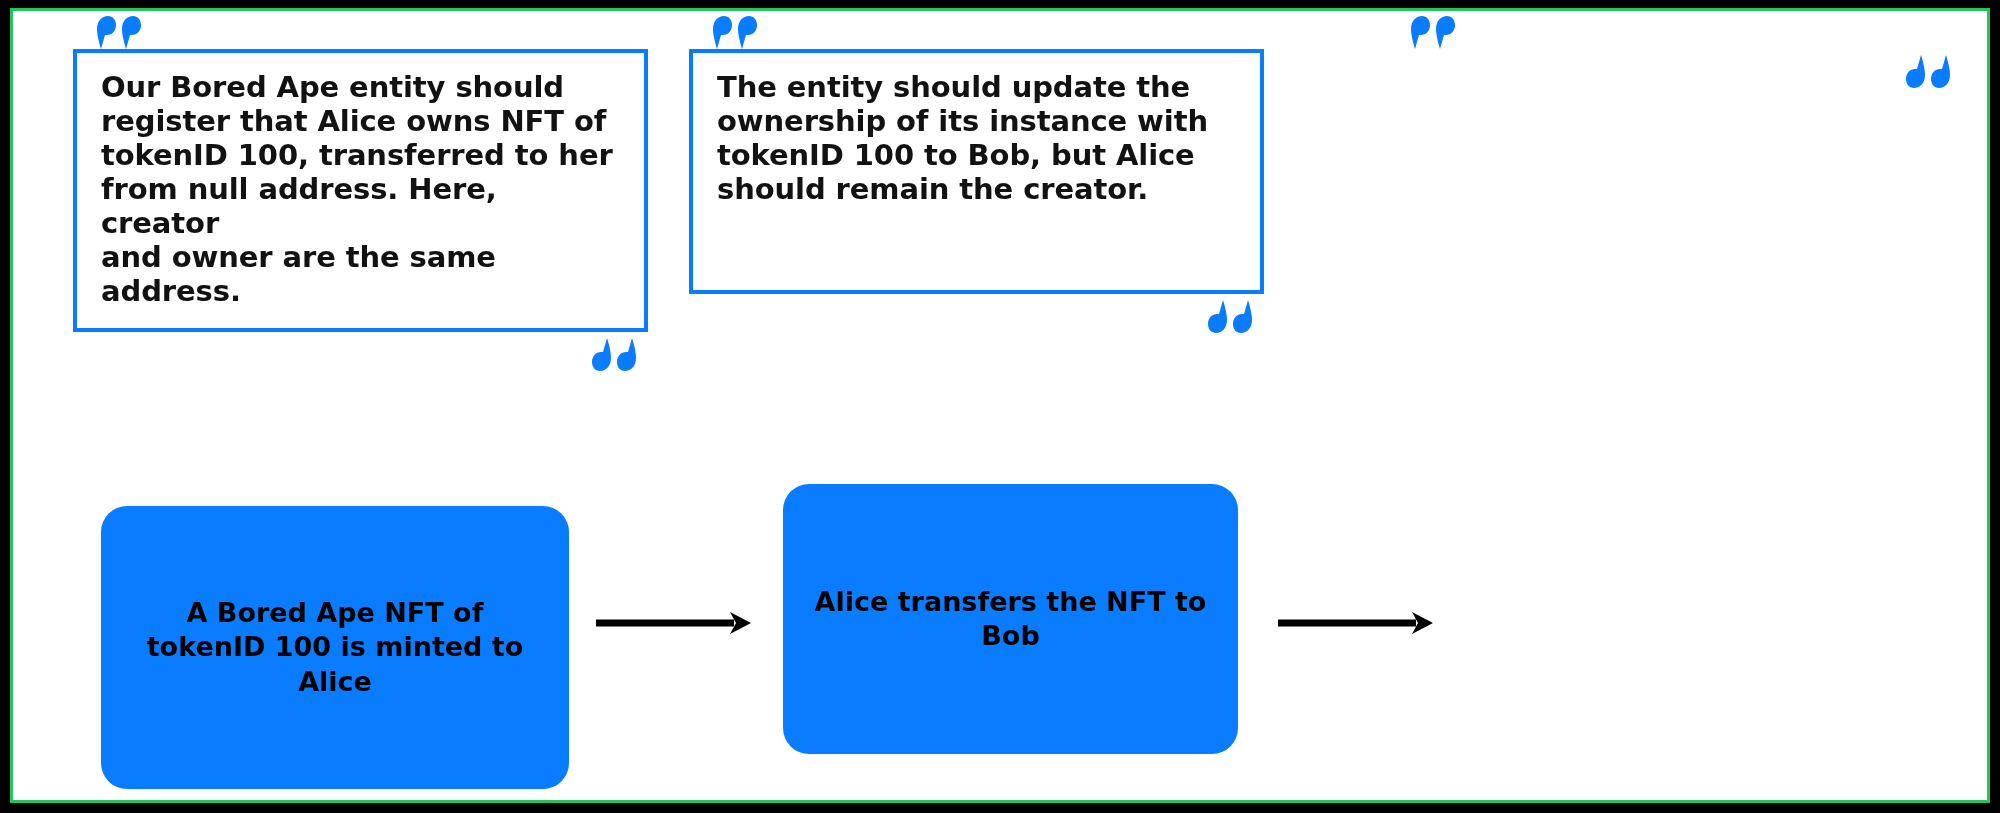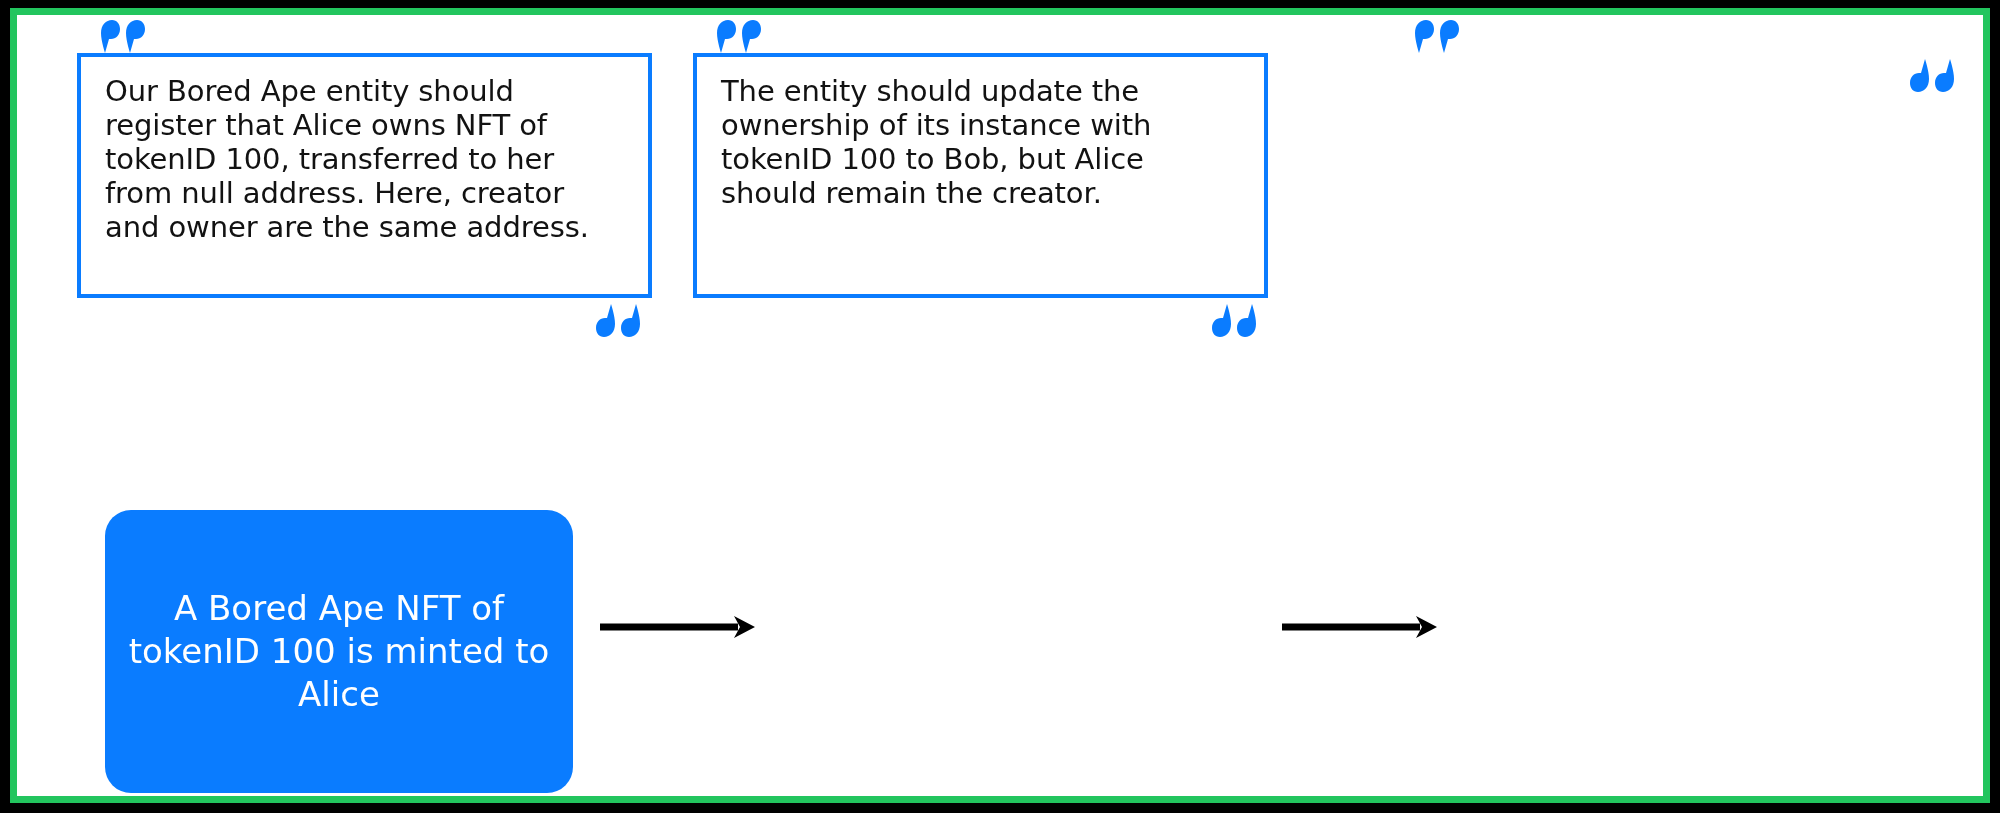--- a/index.html
+++ b/index.html
@@ -22,23 +22,24 @@
     height: 813px;
     background: #000000;
     box-sizing: border-box;
     padding: 8px 10px 10px 10px;
   }
   #canvas {
     position: relative;
     width: 100%;
     height: 100%;
     background: #ffffff;
-    border: 7px solid #22c55e;
+    border: 3px solid #22c55e;
     box-sizing: border-box;
     overflow: hidden;
+    font-weight: bold;
   }
 
   
   .quote-wrap {
     position: absolute;
   }
   .quote-wrap.q0 { left: 60px;   top: 4px;  width: 575px; }
   .quote-wrap.q1 { left: 676px;  top: 4px;  width: 575px; }
   .quote-wrap.q2 { left: 1374px; top: 4px;  width: 575px; }
 
@@ -83,23 +84,23 @@
     color: #ffffff;
     display: flex;
     align-items: center;
     justify-content: center;
     text-align: center;
     box-sizing: border-box;
     padding: 10px 22px;
   }
   .flow-node .node-label {
     font-family: "DejaVu Sans", sans-serif;
-    font-size: 34px;
+    font-size: 27px;
     line-height: 1.27;
-    color: #ffffff;
+    color: #000000;
     white-space: pre-line;
   }
   .flow-node.n0 { left: 88px;   top: 40px;  width: 468px; height: 283px; }
   .flow-node.n1 { left: 770px;  top: 18px;  width: 455px; height: 270px; }
   .flow-node.n2 { left: 1452px; top: 18px;  width: 460px; height: 255px; }
 
   .flow-arrow {
     position: absolute;
     height: 30px;
   }
@@ -179,20 +180,24 @@
 Alice</span>
       </div>
 
       <div class="flow-arrow a0">
         <svg viewBox="0 0 155 30" xmlns="http://www.w3.org/2000/svg">
           <line x1="0" y1="15" x2="138" y2="15" stroke="#000000" stroke-width="7"></line>
           <path d="M134 4 L155 15 L134 26 L140 15 Z" fill="#000000"></path>
         </svg>
       </div>
 
+      <div class="flow-node n1">
+        <span class="node-label">Alice transfers the NFT to
+Bob</span>
+      </div>
 
       <div class="flow-arrow a1">
         <svg viewBox="0 0 155 30" xmlns="http://www.w3.org/2000/svg">
           <line x1="0" y1="15" x2="138" y2="15" stroke="#000000" stroke-width="7"></line>
           <path d="M134 4 L155 15 L134 26 L140 15 Z" fill="#000000"></path>
         </svg>
       </div>
 
 
     </div>

